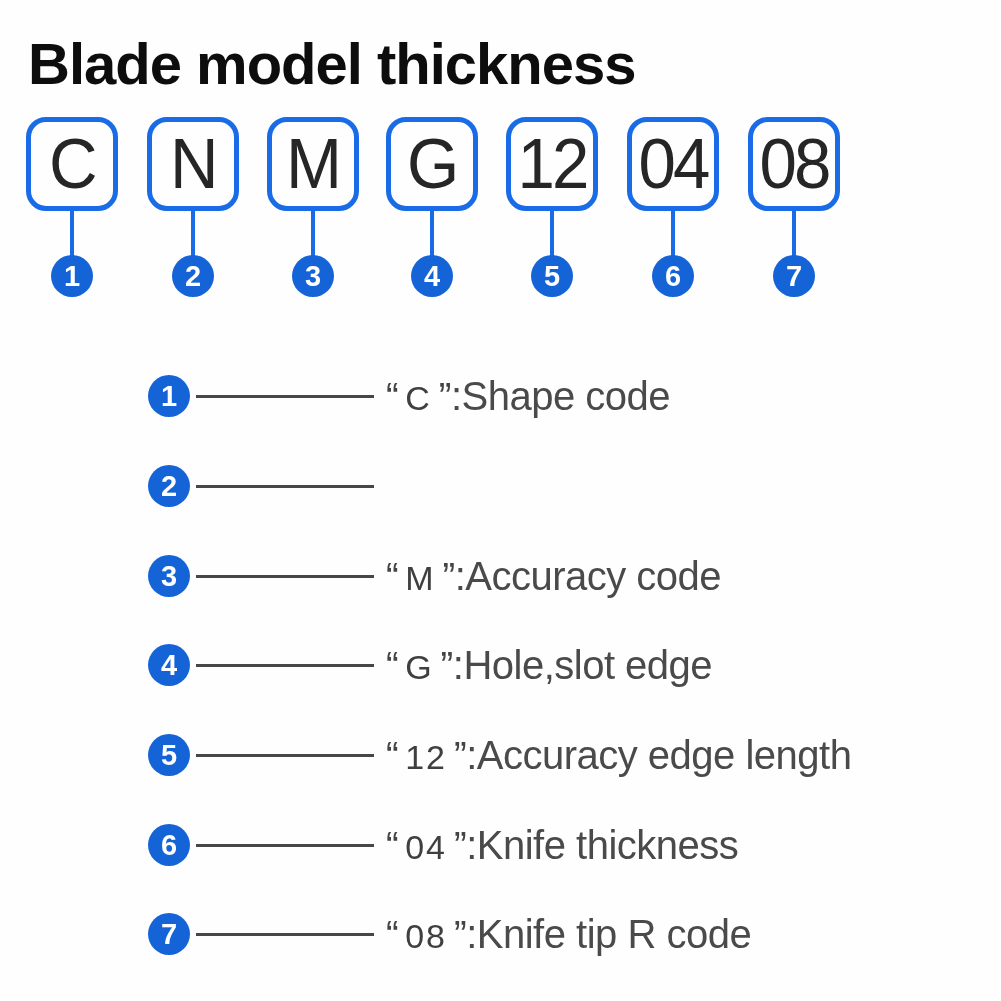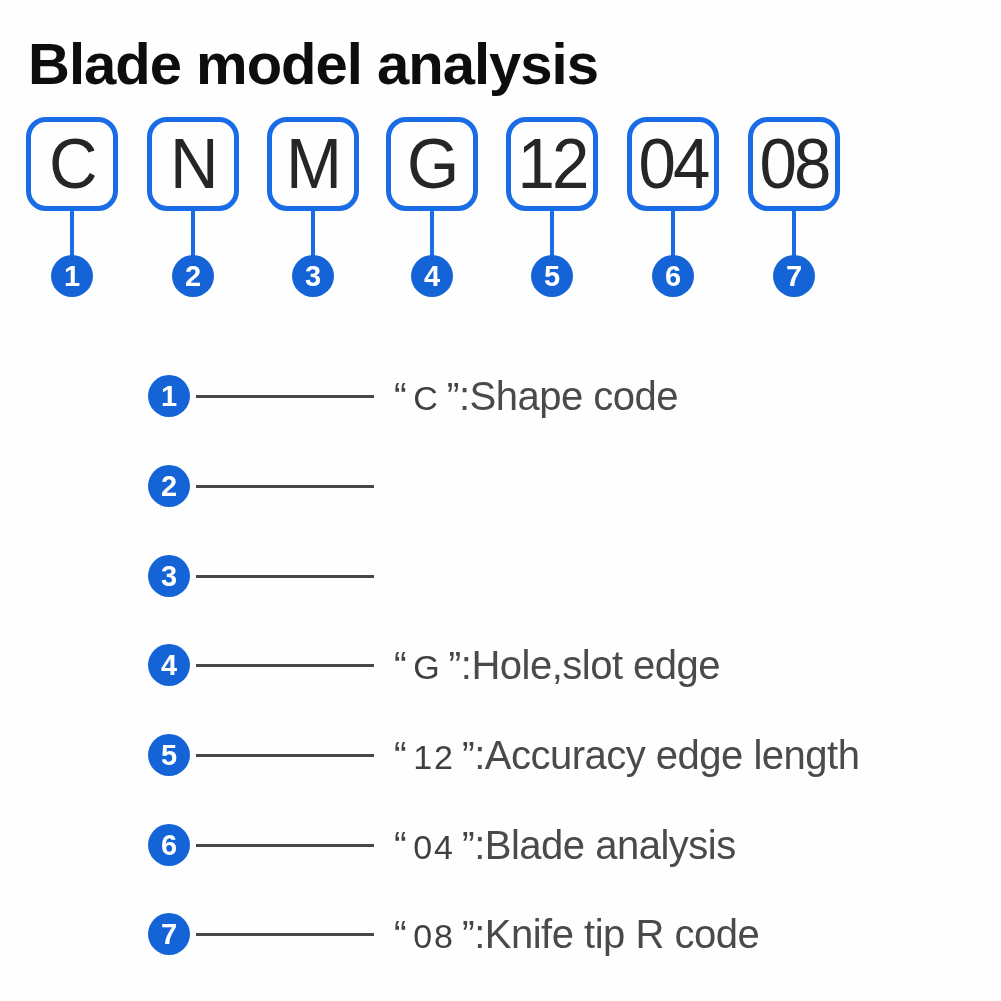--- a/index.html
+++ b/index.html
@@ -78,21 +78,21 @@
     align-items: center;
   }
   .legend-row .num-circle { position: static; flex: 0 0 42px; }
   .legend-line {
     width: 178px;
     height: 3px;
     background: #474747;
     margin-left: 6px;
   }
   .legend-text {
-    margin-left: 20px;
+    margin-left: 12px;
     white-space: nowrap;
     color: #4a4a4a;
     font-size: 40px;
     letter-spacing: -0.5px;
   }
   .legend-text .quote {
     font-size: 38px;
     color: #444444;
   }
   .legend-text .code {
@@ -118,21 +118,21 @@
   .lrow-4 { top: 644px; }
   .lrow-5 { top: 734px; }
   .lrow-6 { top: 824px; }
   .lrow-7 { top: 913px; }
 </style>
 </head>
 <body>
 
 <div class="stage">
 
-  <div class="title">Blade model analysis</div>
+  <div class="title">Blade model thickness</div>
 
   <div class="code-box box-1">
     <span class="glyph">C</span>
   </div>
   <div class="code-box box-2">
     <span class="glyph">N</span>
   </div>
   <div class="code-box box-3">
     <span class="glyph">M</span>
   </div>
@@ -172,38 +172,39 @@
   </div>
 
   <div class="legend-row lrow-2">
     <div class="num-circle">2</div>
     <div class="legend-line"></div>
   </div>
 
   <div class="legend-row lrow-3">
     <div class="num-circle">3</div>
     <div class="legend-line"></div>
+    <div class="legend-text"><span class="quote">“</span><span class="code">M</span><span class="quote">”</span><span class="desc">:Accuracy code</span></div>
   </div>
 
   <div class="legend-row lrow-4">
     <div class="num-circle">4</div>
     <div class="legend-line"></div>
     <div class="legend-text"><span class="quote">“</span><span class="code">G</span><span class="quote">”</span><span class="desc">:Hole,slot edge</span></div>
   </div>
 
   <div class="legend-row lrow-5">
     <div class="num-circle">5</div>
     <div class="legend-line"></div>
     <div class="legend-text"><span class="quote">“</span><span class="code">12</span><span class="quote">”</span><span class="desc">:Accuracy edge length</span></div>
   </div>
 
   <div class="legend-row lrow-6">
     <div class="num-circle">6</div>
     <div class="legend-line"></div>
-    <div class="legend-text"><span class="quote">“</span><span class="code">04</span><span class="quote">”</span><span class="desc">:Blade analysis</span></div>
+    <div class="legend-text"><span class="quote">“</span><span class="code">04</span><span class="quote">”</span><span class="desc">:Knife thickness</span></div>
   </div>
 
   <div class="legend-row lrow-7">
     <div class="num-circle">7</div>
     <div class="legend-line"></div>
     <div class="legend-text"><span class="quote">“</span><span class="code">08</span><span class="quote">”</span><span class="desc">:Knife tip R code</span></div>
   </div>
 
 </div>
 

